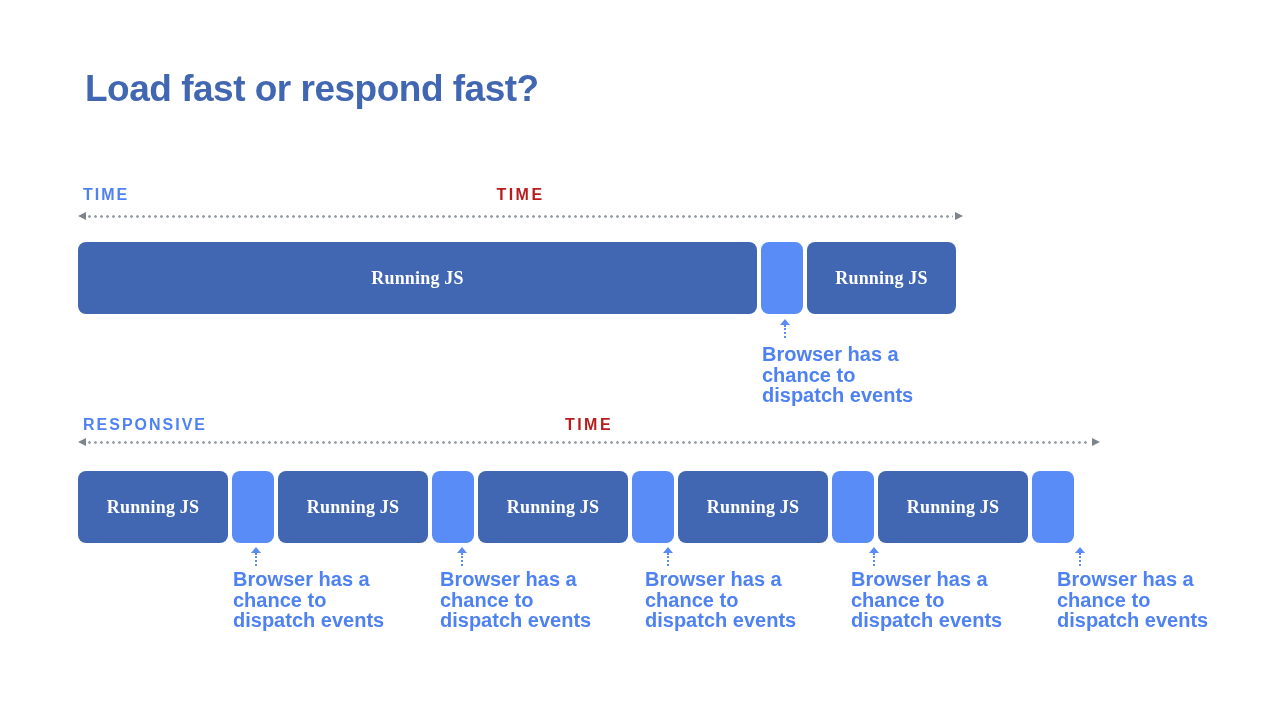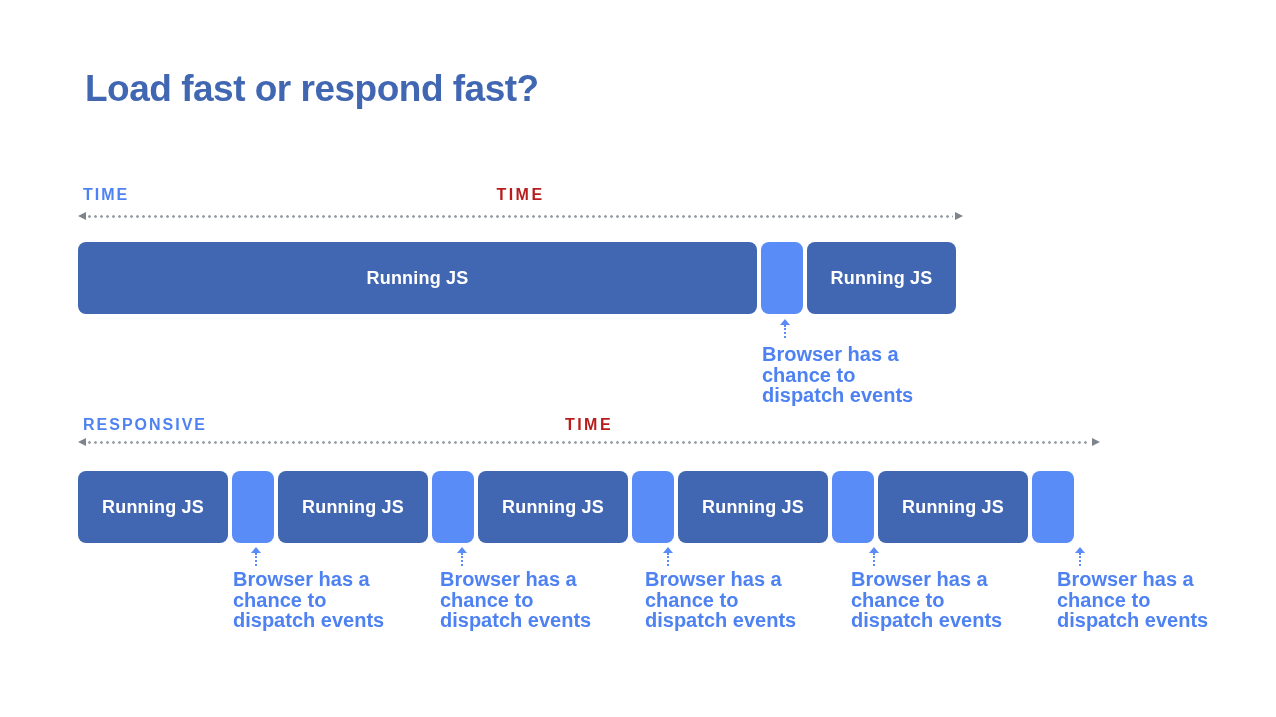--- a/index.html
+++ b/index.html
@@ -24,21 +24,21 @@
   .timeline .dots {
     position:absolute; left:10px; right:10px; top:3px; height:3px;
     background-image:radial-gradient(circle at 1.5px 1.5px, #9aa1a9 1.1px, transparent 1.6px);
     background-size:6px 3px; background-repeat:repeat-x;
   }
   .tl-arrow { position:absolute; top:0; width:0; height:0;
     border-top:4px solid transparent; border-bottom:4px solid transparent; }
   .tl-arrow.left  { left:0;  border-right:8px solid #7d848c; }
   .tl-arrow.right { right:0; border-left:8px solid #7d848c; }
 
-  .bar-row { position:absolute; display:flex; gap:4px; }
+  .bar-row { position:absolute; display:flex; gap:4px;font-family:Liberation Serif, serif; }
   .bar { height:72px; border-radius:8px; flex:0 0 auto;
          display:flex; align-items:center; justify-content:center; }
   .bar.running { background:#4267B2; }
   .bar.running span { color:#ffffff; font-weight:bold; font-size:18px; letter-spacing:0.2px; }
   .bar.idle { background:#5A8CF8; }
 
   .up-arrow { position:absolute; width:10px; }
   .up-arrow .head { width:0; height:0; margin:0 auto;
     border-left:5px solid transparent; border-right:5px solid transparent;
     border-bottom:6px solid #5A8CF8; }

